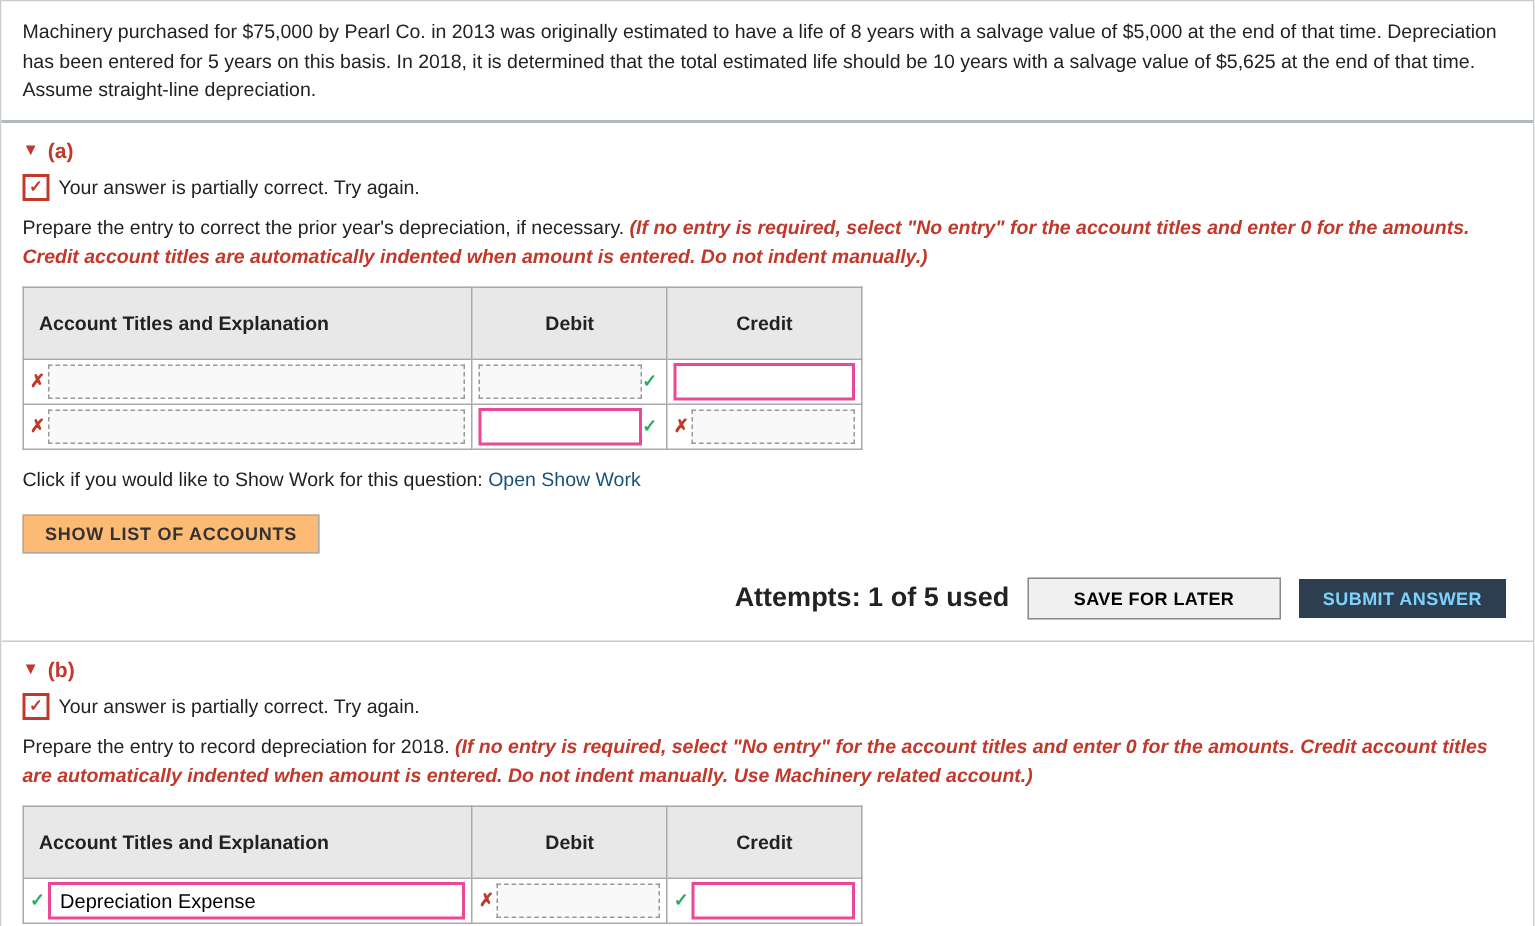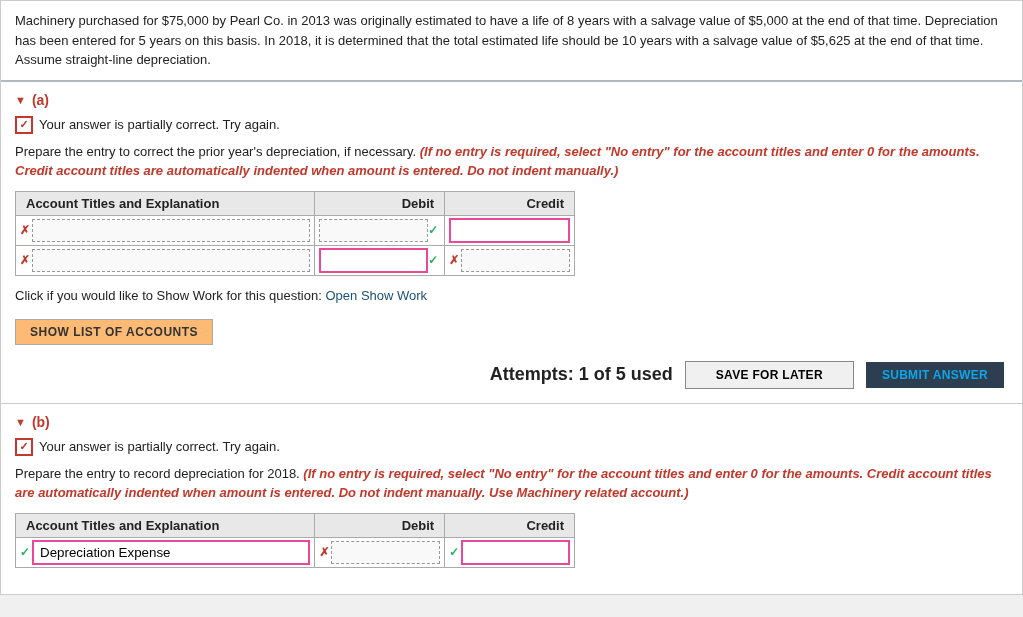--- a/index.html
+++ b/index.html
@@ -76,27 +76,27 @@
     .table-container {
       margin-bottom: 12px;
     }
     .entry-table {
       border-collapse: collapse;
       width: 560px;
     }
     .entry-table th {
       background: #e8e8e8;
       border: 1px solid #aaa;
-      padding: 4px 10px;
+      padding: 16px 10px;
       text-align: left;
       font-size: 13px;
       font-weight: bold;
     }
     .entry-table th.center {
-      text-align: right;
+      text-align: center;
     }
     .entry-table td {
       border: 1px solid #aaa;
       padding: 2px 4px;
     }
     .input-wrapper {
       position: relative;
       display: flex;
       align-items: center;
     }
@@ -154,21 +154,21 @@
       background: #f0f0f0;
       padding: 6px 30px;
       font-size: 12px;
       font-weight: bold;
       cursor: pointer;
       letter-spacing: 0.3px;
     }
     .submit-btn {
       border: none;
       background: #2c3e50;
-      color: #0ea5e9;
+      color: #7dd3fc;
       padding: 6px 16px;
       font-size: 12px;
       font-weight: bold;
       cursor: pointer;
       letter-spacing: 0.3px;
     }
     .section-b {
       padding: 10px 14px 14px 14px;
       background: #fff;
     }

